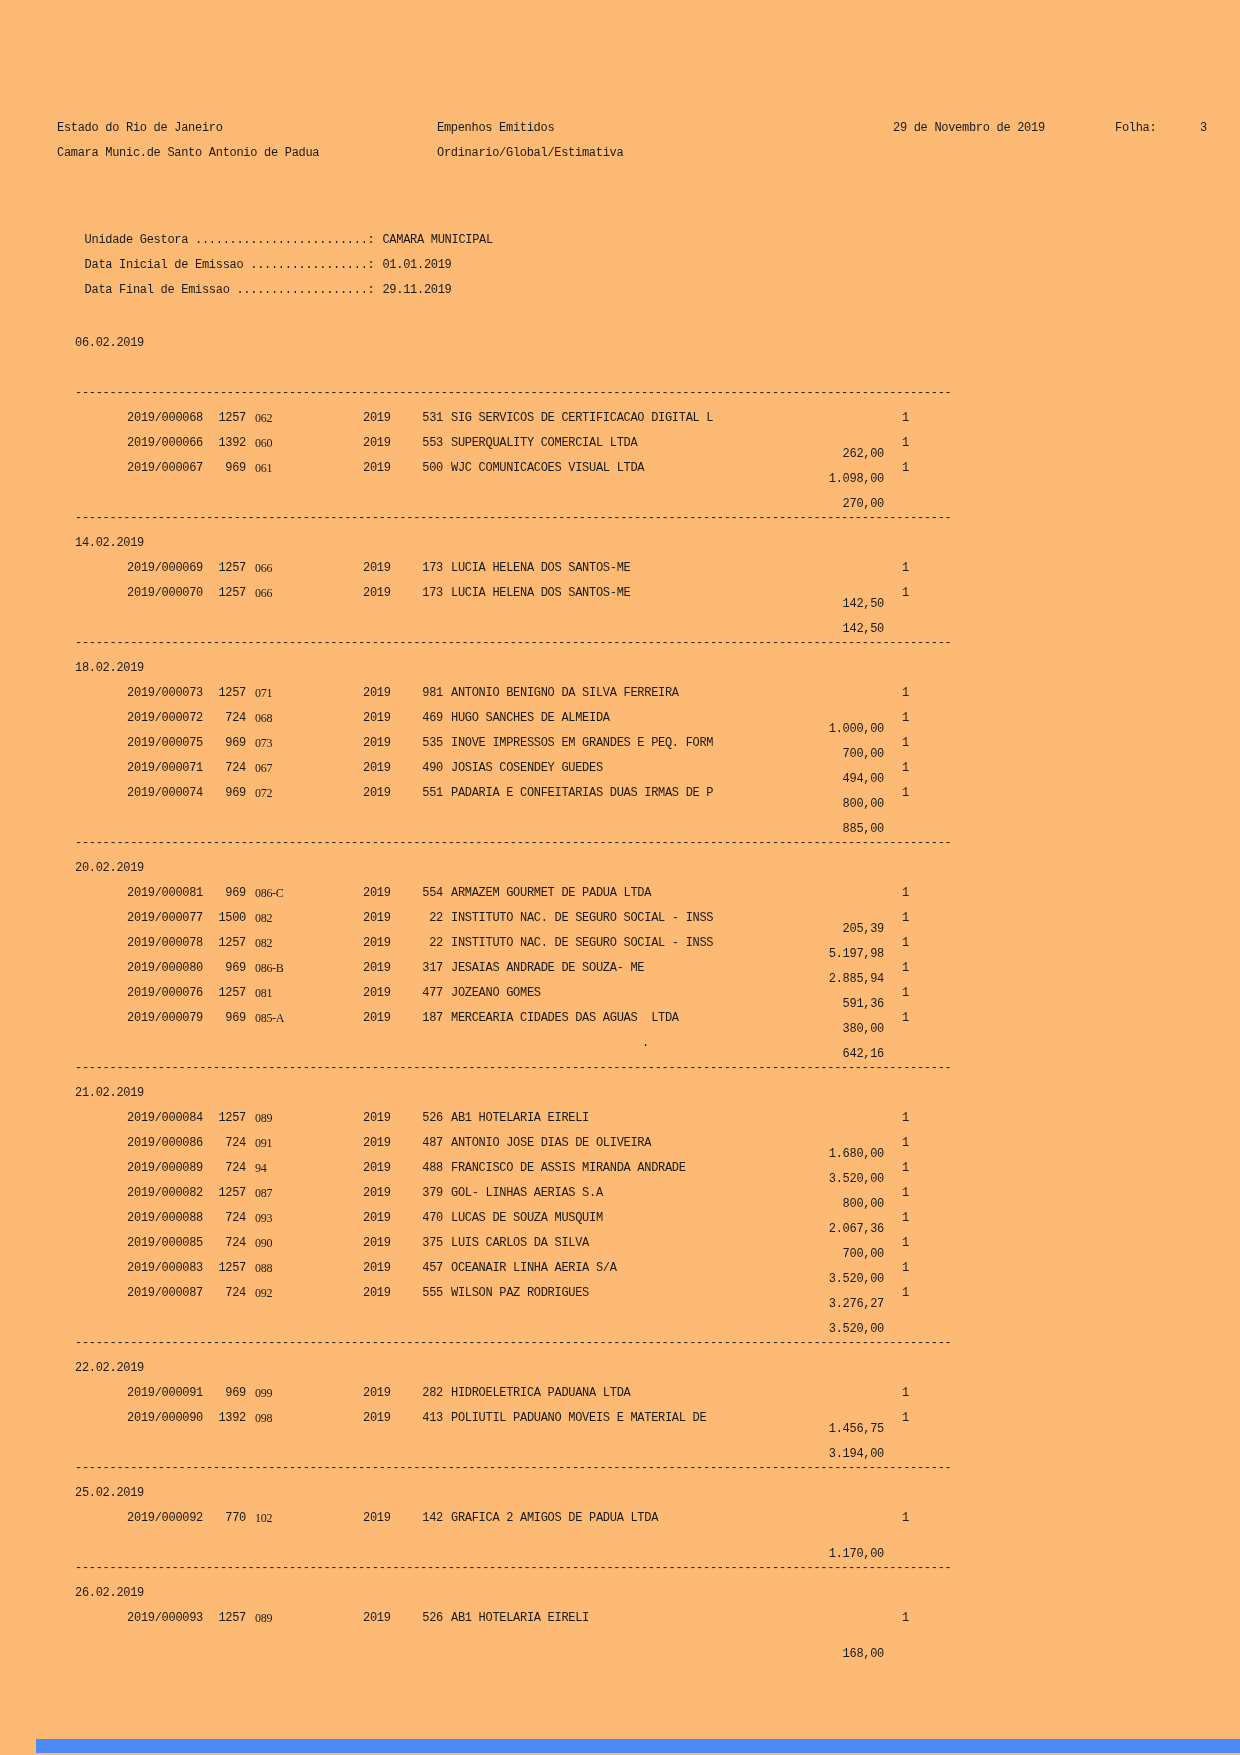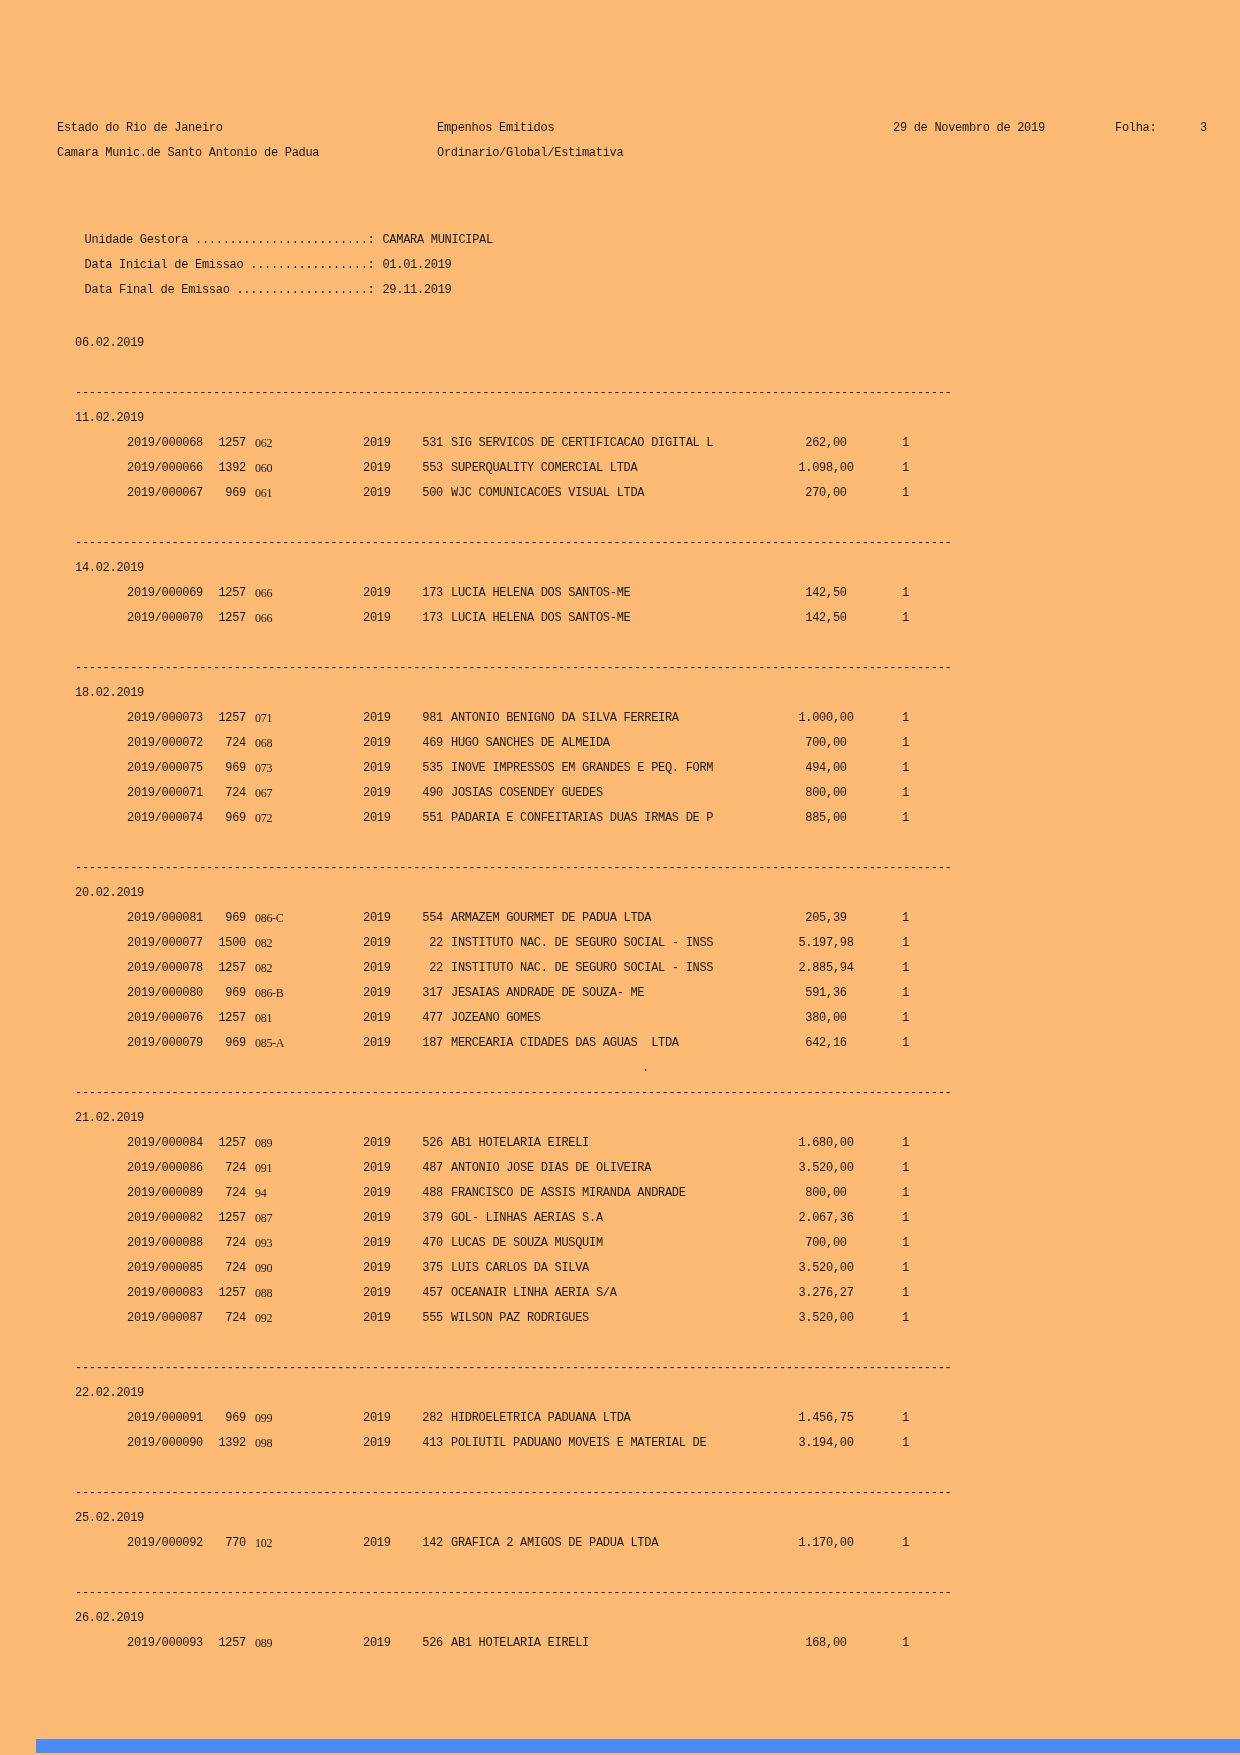--- a/index.html
+++ b/index.html
@@ -16,21 +16,21 @@
   .colheader .right{position:absolute;left:822px;white-space:pre;}
   .report-body{position:absolute;top:331px;left:0;right:0;}
   .line{height:25px;line-height:25px;padding-left:75px;white-space:pre;}
   .row{display:grid;grid-template-columns:128px 43px 117px 33px 47px 325px 116px auto;}
   .c{display:block;white-space:pre;}
   .c.empenho{text-align:right;}
   .c.desp{text-align:right;}
   .c.pcompra{padding-left:9px;font-family:Liberation Serif, serif;}
   .c.credor-num{text-align:right;}
   .c.credor-name{padding-left:8px;}
-  .c.valor{text-align:center;}
+  .c.valor{text-align:right;margin-top:36px;}
   .c.cat{padding-left:18px;}
   .stray{padding-left:642px;}
   .bottom-bar{position:absolute;left:36px;right:0;top:1739px;height:14px;background:#4c8bf5;}
 </style>
 </head>
 <body>
 
 <div class="page">
 
   <span class="abs" style="top:116px;left:57px">Estado do Rio de Janeiro</span>
@@ -50,21 +50,20 @@
   </div>
   <div class="filter-line" style="top:253px">
     <span>Data Final de Emissao ...................:</span><span class="val">29.11.2019</span>
   </div>
 
 
   <div class="report-body">
       <div class="line date">06.02.2019</div>
       <div class="line blank"></div>
       <div class="line dashed">-------------------------------------------------------------------------------------------------------------------------------</div>
-      <div class="line date">11.02.2019</div>
       <div class="line row"><span class="c empenho">2019/000068</span><span class="c desp">1257</span><span class="c pcompra">062</span><span class="c ano">2019</span><span class="c credor-num">531</span><span class="c credor-name">SIG SERVICOS DE CERTIFICACAO DIGITAL L</span><span class="c valor">262,00</span><span class="c cat">1</span></div>
       <div class="line row"><span class="c empenho">2019/000066</span><span class="c desp">1392</span><span class="c pcompra">060</span><span class="c ano">2019</span><span class="c credor-num">553</span><span class="c credor-name">SUPERQUALITY COMERCIAL LTDA</span><span class="c valor">1.098,00</span><span class="c cat">1</span></div>
       <div class="line row"><span class="c empenho">2019/000067</span><span class="c desp">969</span><span class="c pcompra">061</span><span class="c ano">2019</span><span class="c credor-num">500</span><span class="c credor-name">WJC COMUNICACOES VISUAL LTDA</span><span class="c valor">270,00</span><span class="c cat">1</span></div>
       <div class="line blank"></div>
       <div class="line dashed">-------------------------------------------------------------------------------------------------------------------------------</div>
       <div class="line date">14.02.2019</div>
       <div class="line row"><span class="c empenho">2019/000069</span><span class="c desp">1257</span><span class="c pcompra">066</span><span class="c ano">2019</span><span class="c credor-num">173</span><span class="c credor-name">LUCIA HELENA DOS SANTOS-ME</span><span class="c valor">142,50</span><span class="c cat">1</span></div>
       <div class="line row"><span class="c empenho">2019/000070</span><span class="c desp">1257</span><span class="c pcompra">066</span><span class="c ano">2019</span><span class="c credor-num">173</span><span class="c credor-name">LUCIA HELENA DOS SANTOS-ME</span><span class="c valor">142,50</span><span class="c cat">1</span></div>
       <div class="line blank"></div>
       <div class="line dashed">-------------------------------------------------------------------------------------------------------------------------------</div>

